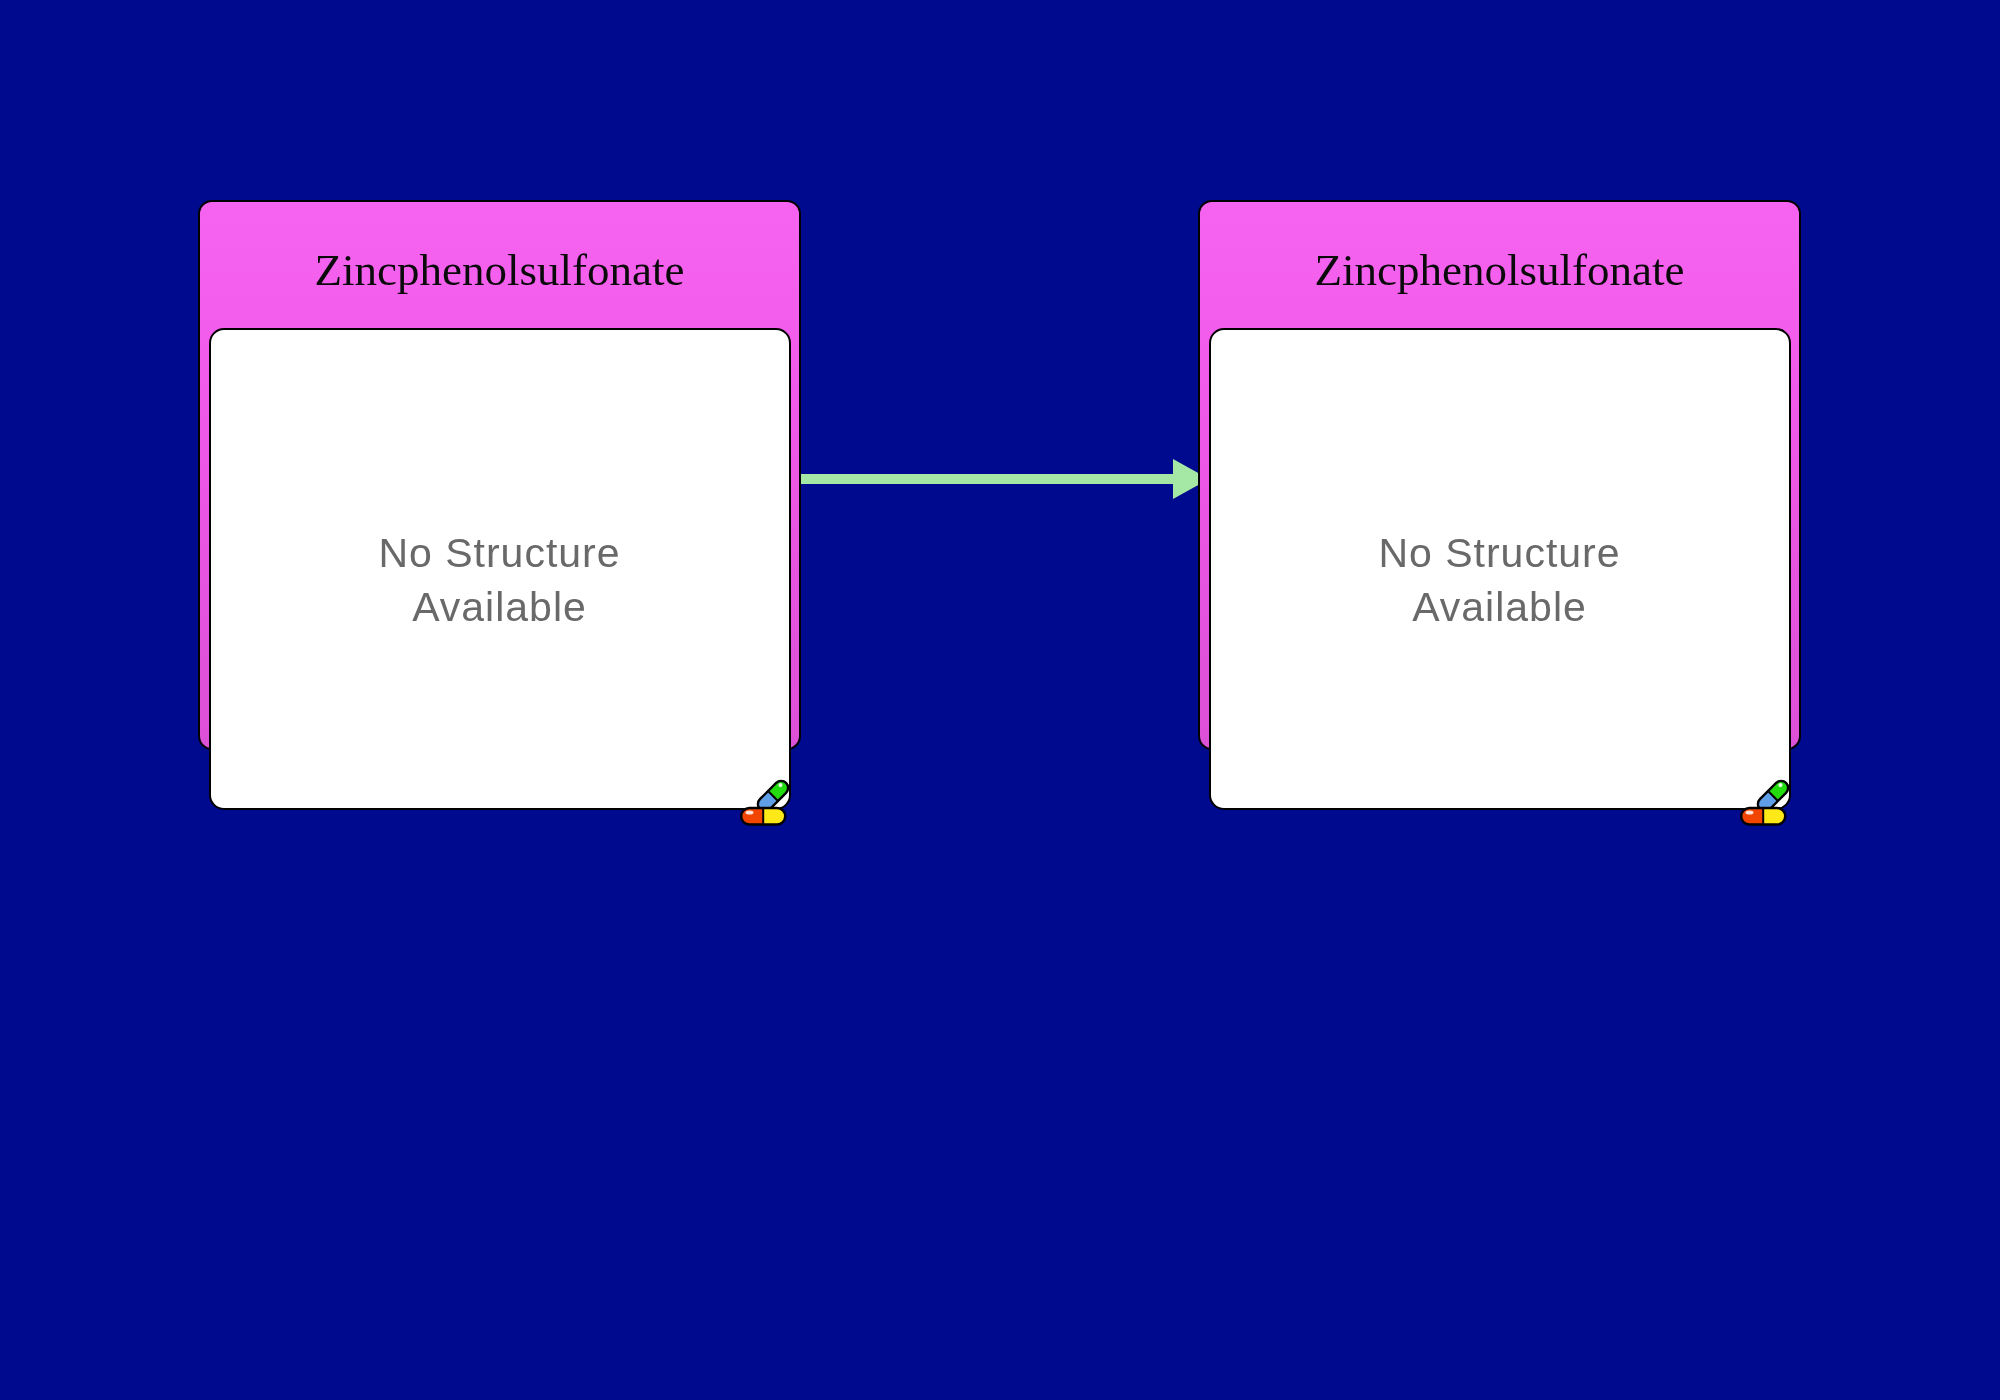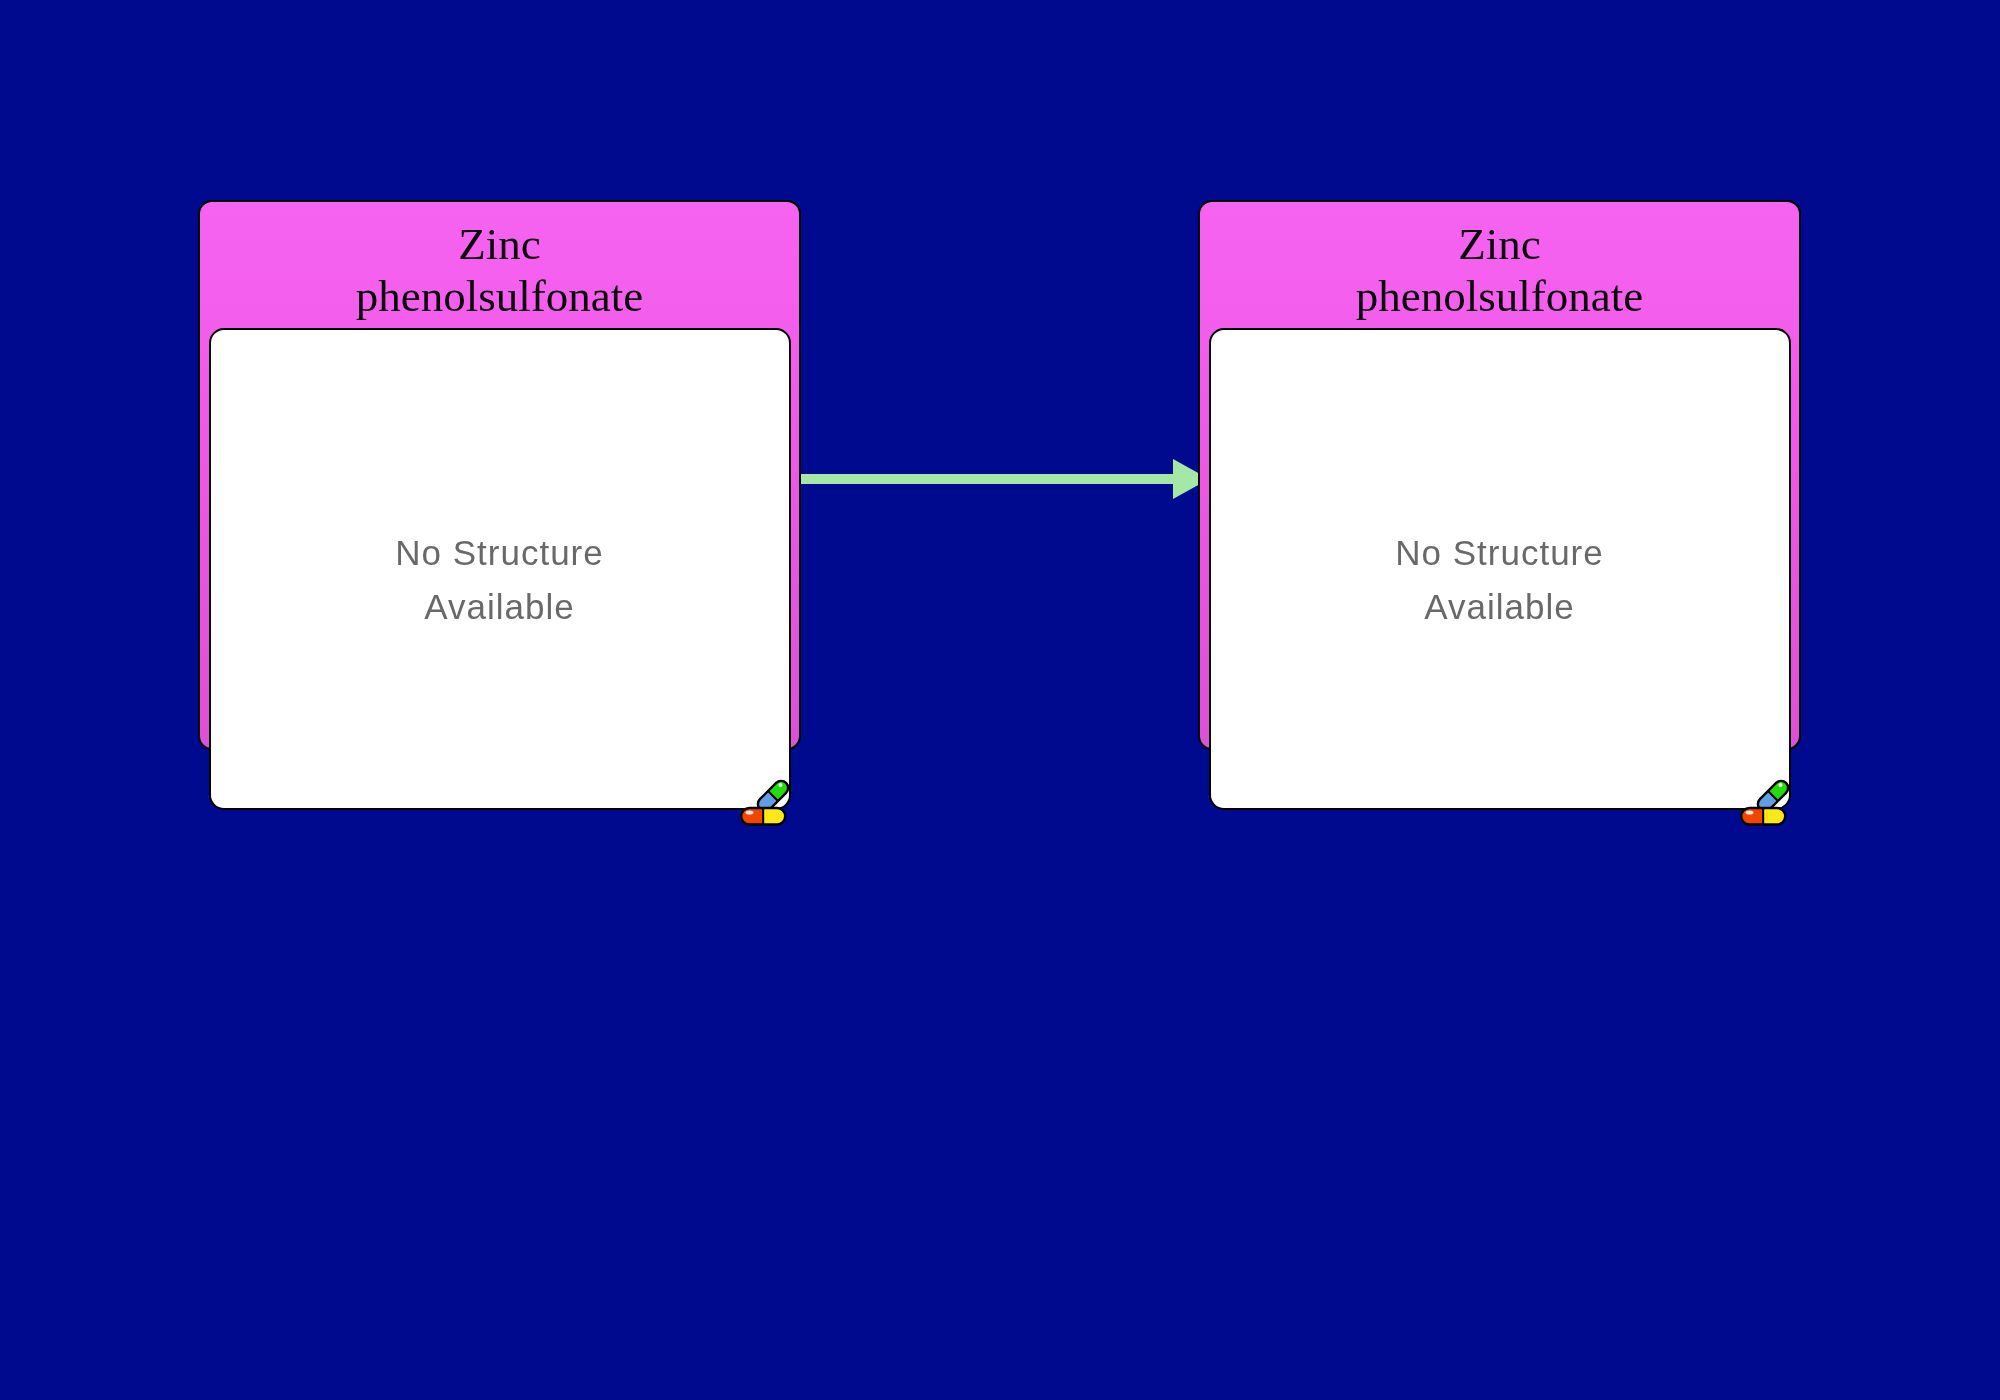--- a/index.html
+++ b/index.html
@@ -32,21 +32,21 @@
   }
   .node-left  { left: 198px;  top: 200px; }
   .node-right { left: 1198px; top: 200px; }
 
   .node-title {
     position: absolute;
     left: 0; right: 0; top: 0;
     height: 126px;
     padding-top: 5px;
     display: flex;
-    flex-direction: column;
+    flex-direction: row;
     justify-content: center;
     align-items: center;
     font-family: "Liberation Serif", serif;
     font-size: 45px;
     line-height: 52px;
     color: #0a0a0a;
     text-align: center;
     white-space: nowrap;
   }
 
@@ -63,21 +63,21 @@
     flex-direction: column;
     justify-content: center;
     align-items: center;
   }
   .panel-left  { left: 208.5px;  top: 328px; }
   .panel-right { left: 1208.5px; top: 328px; }
 
   .panel-text {
     transform: translateY(11px);
     font-family: "Liberation Sans", sans-serif;
-    font-size: 35px;
+    font-size: 41px;
     line-height: 54px;
     letter-spacing: 1px;
     color: var(--placeholder-text, #696969);
     text-align: center;
     white-space: nowrap;
   }
 
   
   .edge-svg {
     position: absolute;

